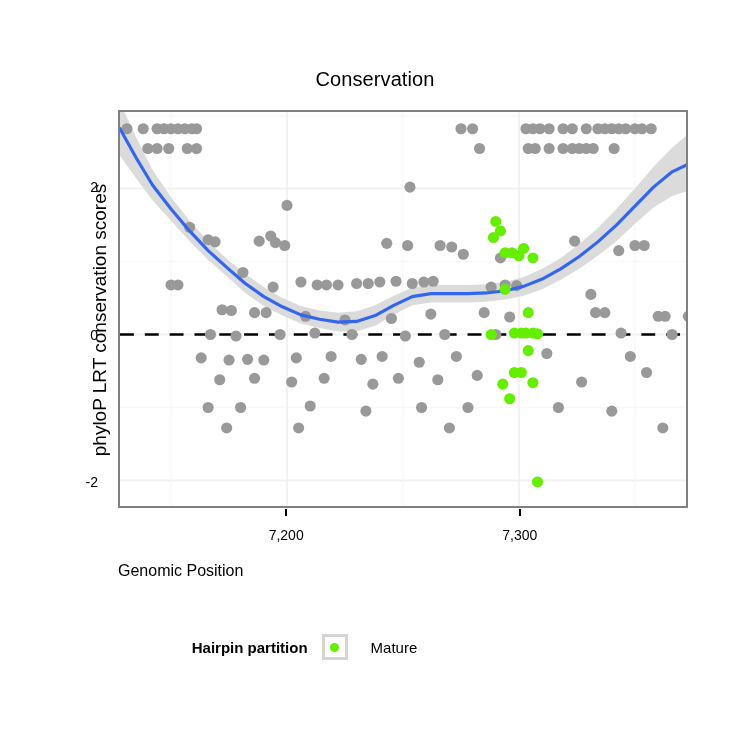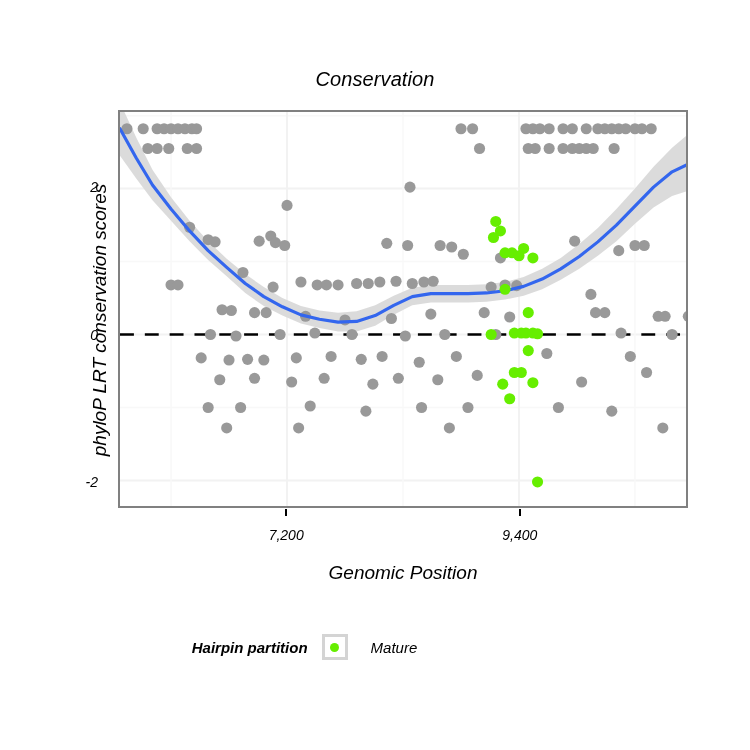--- a/index.html
+++ b/index.html
@@ -14,21 +14,20 @@
     -webkit-font-smoothing: antialiased;
     overflow: hidden;
     position: relative;
   }
 
   #figure {
     position: absolute;
     left: 0; top: 0;
     width: 750px;
     height: 750px;
-    font-style: italic;
   }
 
   
   #chart-title {
     position: absolute;
     left: 0;
     top: 68px;
     width: 750px;
     text-align: center;
     font-size: 20px;
@@ -49,22 +48,21 @@
     transform-origin: center center;
     white-space: nowrap;
   }
 
   
   #x-axis-title {
     position: absolute;
     left: 118px;
     top: 562px;
     width: 570px;
-    text-align: center;
-    font-size: 19px;
+    font-size: 16px;
     color: #000000;
   }
 
   
   .y-tick-label {
     position: absolute;
     right: 0;
     width: 30px;
     text-align: right;
     font-size: 14px;
@@ -180,21 +178,21 @@
       <div class="y-tick-mark" style="top: 481.204px;"></div>
       <div class="y-tick-label" style="top: 334.796px;">0</div>
       <div class="y-tick-mark" style="top: 333.796px;"></div>
       <div class="y-tick-label" style="top: 187.389px;">2</div>
       <div class="y-tick-mark" style="top: 186.389px;"></div>
     </div>
 
   <div id="x-tick-labels" style="position:absolute;left:0;top:0;width:750px;height:750px;">
       <div class="x-tick-label" style="left: 286.197px;">7,200</div>
       <div class="x-tick-mark" style="left: 285.197px;"></div>
-      <div class="x-tick-label" style="left: 519.803px;">9,400</div>
+      <div class="x-tick-label" style="left: 519.803px;">7,300</div>
       <div class="x-tick-mark" style="left: 518.803px;"></div>
     </div>
 
   <div id="x-axis-title">Genomic Position</div>
 
   <div id="panel">
     <svg id="panel-svg" viewBox="0 0 570 398" preserveAspectRatio="none">
       <g id="gridlines">
           <line x1="0" x2="570" y1="372.2037037037037" y2="372.2037037037037" stroke="#f2f2f2" stroke-width="2"></line>
           <line x1="0" x2="570" y1="224.7962962962963" y2="224.7962962962963" stroke="#f2f2f2" stroke-width="2"></line>

